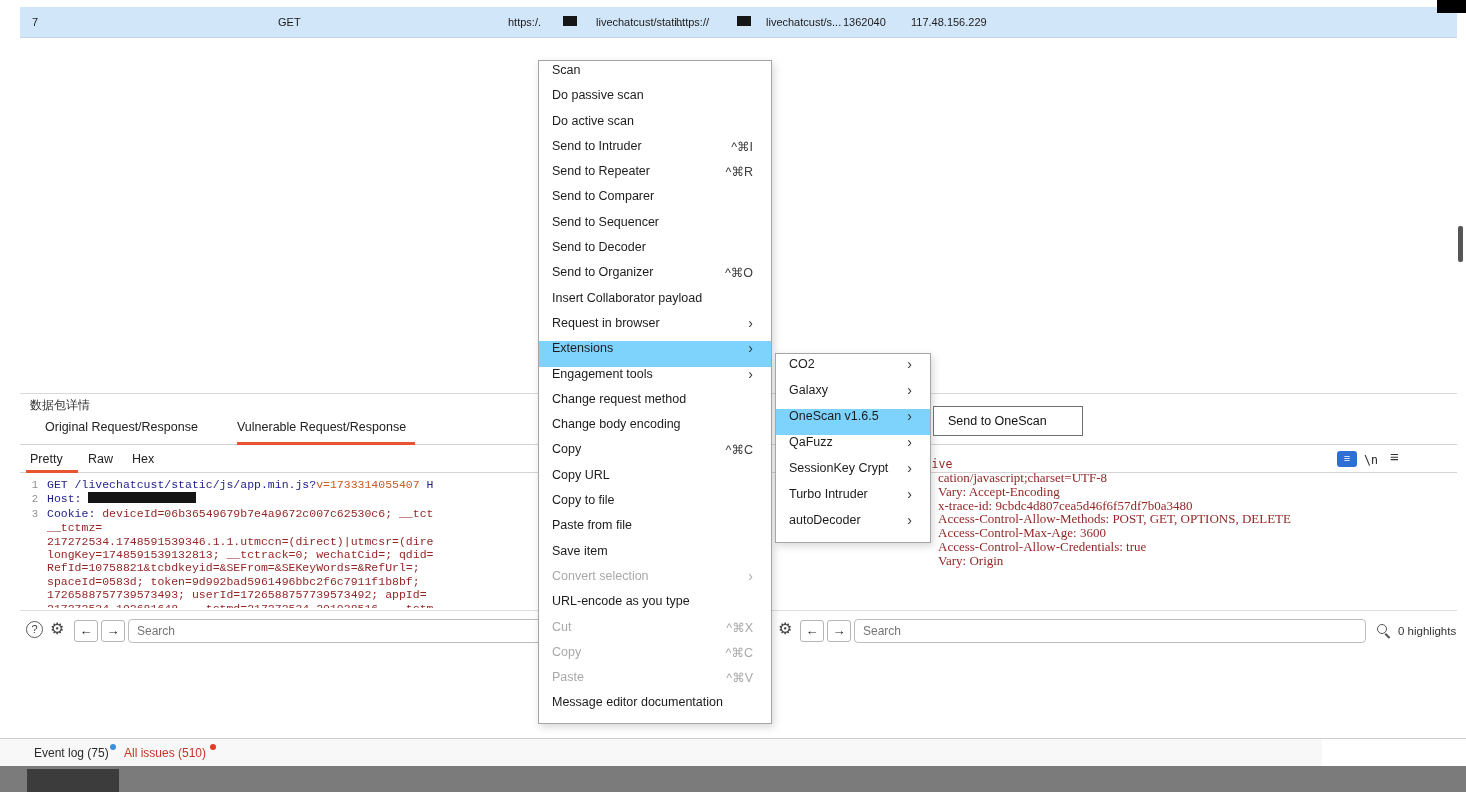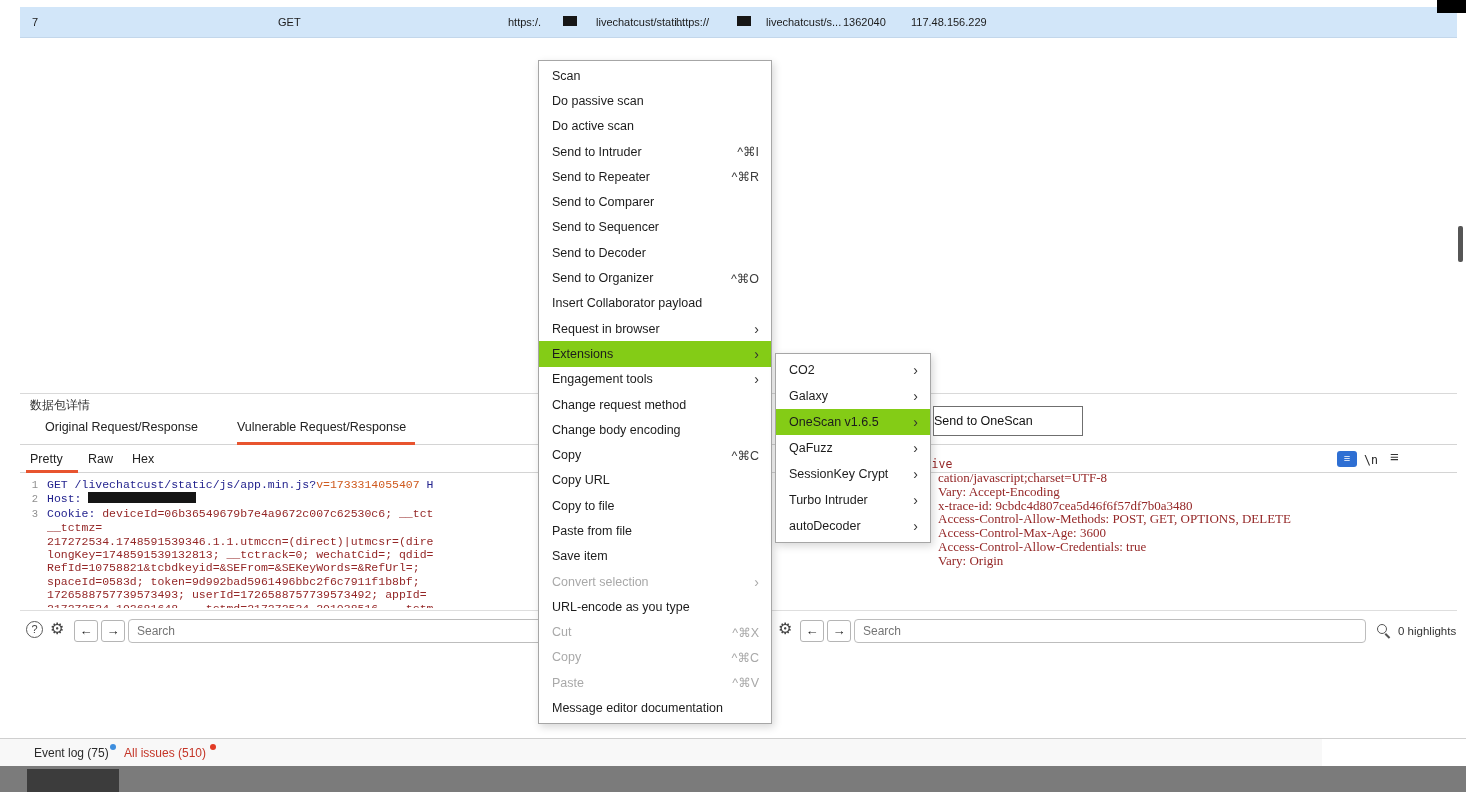--- a/index.html
+++ b/index.html
@@ -66,31 +66,31 @@
   .sb-issues{left:124px;color:#c43527}
   .dot{position:absolute;top:5px;width:6px;height:6px;border-radius:50%}
   .dot-blue{left:110px;background:#3e8ede}
   .dot-red{left:210px;background:#e23b25}
   .desktop-strip{position:absolute;left:0;top:766px;width:1466px;height:26px;background:#7b7b7b}
   .dock-block{position:absolute;left:27px;top:769px;width:92px;height:23px;background:#3c3c3c}
 
   
   .menu{position:absolute;background:#fff;border:1px solid #a6a6a6;box-shadow:2px 3px 8px rgba(0,0,0,.16)}
   #context-menu{left:538px;top:60px;width:234px;padding:2px 0;z-index:20}
-  .menu-item{height:25.3px;display:flex;align-items:center;padding:0 12px 0 13px;font-size:12.5px;color:#1c1c1c;white-space:nowrap}
-  .menu-item.highlighted{background:#84cc16}
+  .menu-item{height:25.3px;display:flex;padding:0 18px 0 13px;font-size:12.5px;color:#1c1c1c;white-space:nowrap}
+  .menu-item.highlighted{background:#7dd3fc}
   .menu-item.disabled{color:#a9a9a9}
   .mi-label{flex:1 1 auto}
   .mi-shortcut{margin-left:26px;color:#3c3c3c}
   .menu-item.disabled .mi-shortcut{color:#a9a9a9}
   .mi-arrow{margin-left:18px;font-size:14px;color:#333;line-height:1}
   .menu-item.disabled .mi-arrow{color:#a9a9a9}
   #extensions-submenu{left:775px;top:353px;width:156px;padding:3px 0;z-index:21}
   #extensions-submenu .menu-item{height:26px}
-  #onescan-box{position:absolute;left:933px;top:406px;width:150px;height:30px;background:#fff;border:1px solid #6f6f6f;z-index:22;font-size:12.5px;color:#111;line-height:28px;padding-left:0;white-space:nowrap}
+  #onescan-box{position:absolute;left:933px;top:406px;width:150px;height:30px;background:#fff;border:1px solid #6f6f6f;z-index:22;font-size:12.5px;color:#111;line-height:28px;padding-left:14px;white-space:nowrap}
 </style>
 </head>
 <body>
 
 <div class="screen">
 
   <div class="history-row">
     <span class="hr-c1">7</span>
     <span class="hr-c2">GET</span>
     <span class="hr-c3">https:/.</span>

